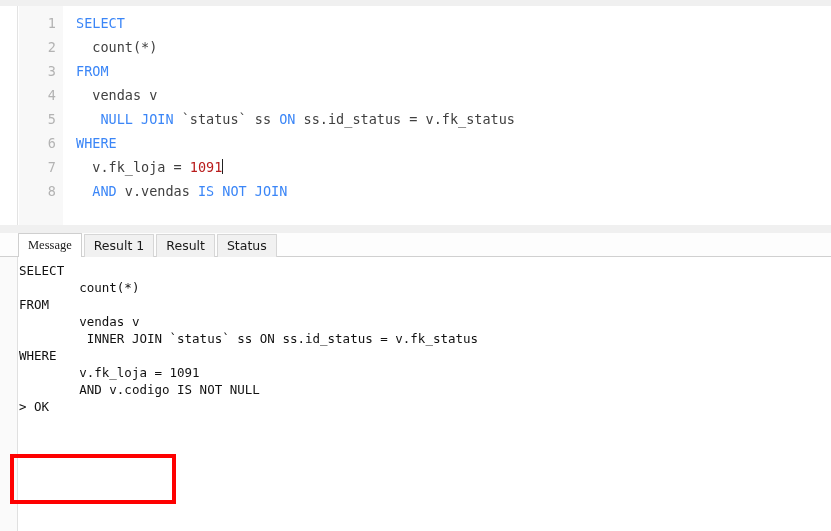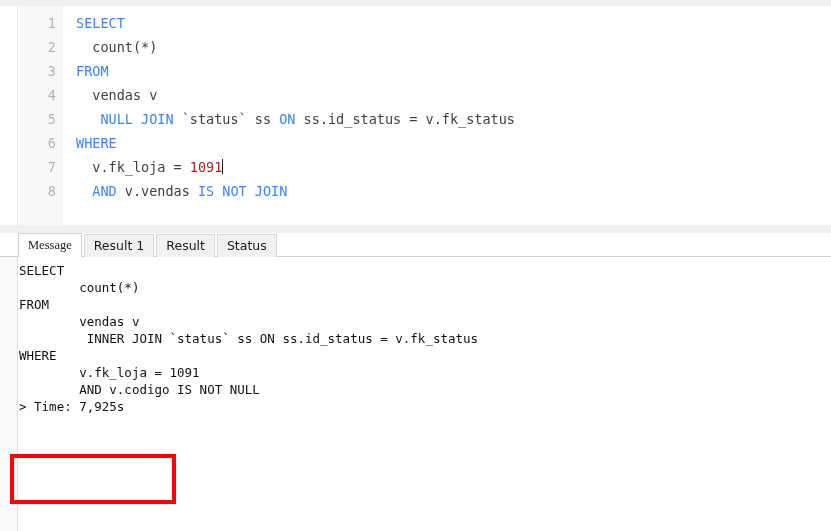--- a/index.html
+++ b/index.html
@@ -225,17 +225,17 @@
   <div class="message-left-edge"></div>
   <div class="message-body" id="message-body">
       <div class="msg-line">SELECT</div>
       <div class="msg-line">        count(*)</div>
       <div class="msg-line">FROM</div>
       <div class="msg-line">        vendas v</div>
       <div class="msg-line">         INNER JOIN `status` ss ON ss.id_status = v.fk_status</div>
       <div class="msg-line">WHERE</div>
       <div class="msg-line">        v.fk_loja = 1091</div>
       <div class="msg-line">        AND v.codigo IS NOT NULL</div>
-      <div class="msg-line">&gt; Time: 7,925s</div>
+      <div class="msg-line">&gt; OK</div>
     </div>
 </div>
 
 <div class="red-box"></div>
 
 </body></html>

